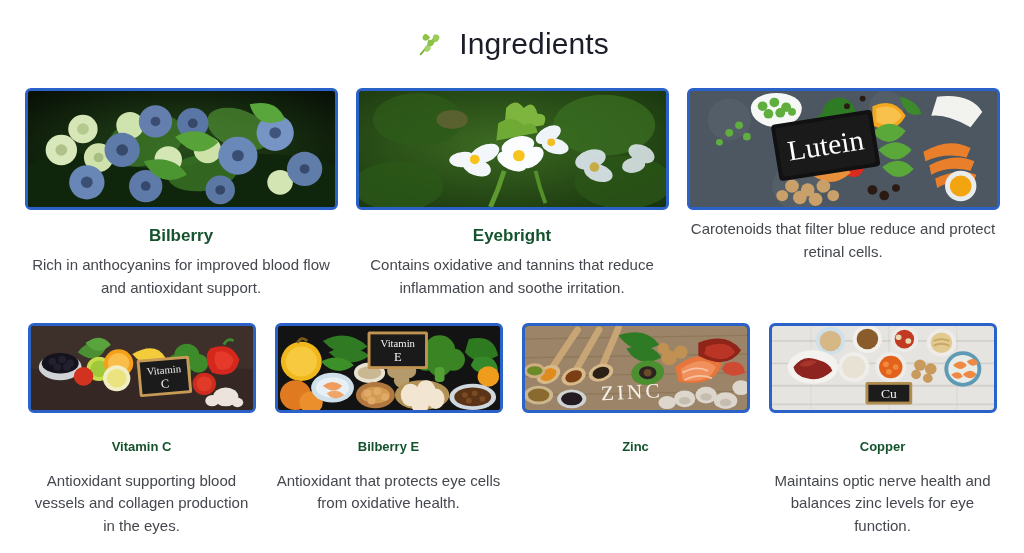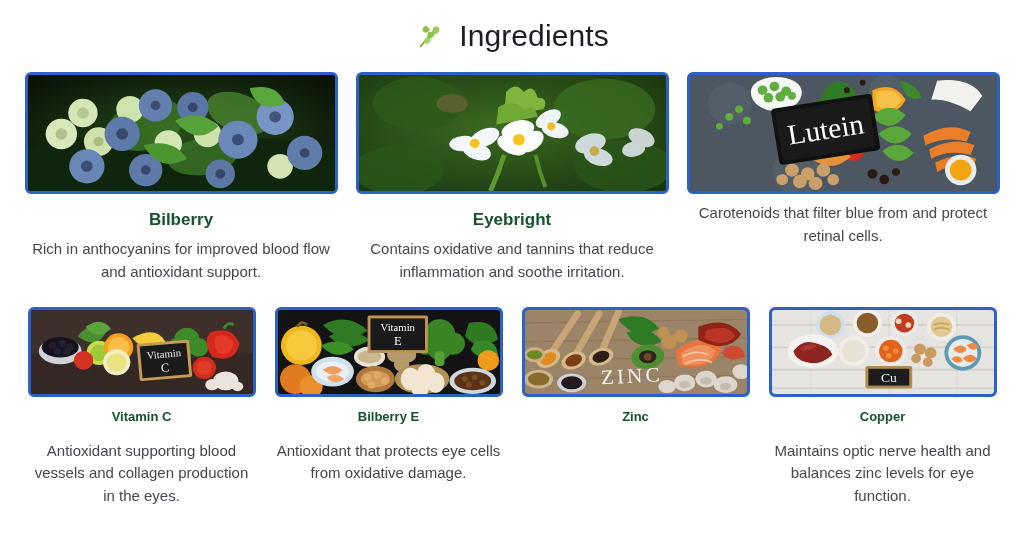--- a/index.html
+++ b/index.html
@@ -17,21 +17,21 @@
   }
 
   
   .page-heading {
     display: flex;
     align-items: center;
     justify-content: center;
     gap: 14px;
     height: 72px;
     margin: 0;
-    padding: 0;
+    padding: 8px;
   }
   .heading-icon {
     width: 30px;
     height: 30px;
     display: inline-block;
     line-height: 0;
   }
   .heading-text {
     font-size: 30px;
     font-weight: 400;
@@ -82,21 +82,21 @@
     font-weight: bold;
     color: #14532d;
     text-align: center;
   }
   .row-primary .card-title {
     font-size: 17px;
     margin-top: 16px;
   }
   .row-secondary .card-title {
     font-size: 13px;
-    margin-top: 12px;
+    margin-top: 26px;
   }
 
   .card-desc {
     text-align: center;
     color: #44474d;
     font-size: 15px;
     line-height: 1.52;
   }
   .row-primary .card-desc { margin-top: 8px; width: 100%; }
   .row-secondary .card-desc { margin-top: 16px; width: 100%; }
@@ -293,21 +293,21 @@
           <circle cx="160" cy="16" r="3"></circle>
             <circle cx="176" cy="8" r="3"></circle>
         </g>
         <g transform="rotate(-9 146 55)">
           <rect x="86" y="26" width="104" height="60" rx="4" fill="#111111"></rect>
           <rect x="90" y="30" width="96" height="52" rx="3" fill="#1a1a1a"></rect>
           <text x="138" y="66" font-family="'Liberation Serif', serif" font-size="30" fill="#ffffff" text-anchor="middle">Lutein</text>
         </g>
       </svg>
     </div>
-    <div class="card-desc">Carotenoids that filter blue from and protect retinal cells.</div>
+    <div class="card-desc">Carotenoids that filter blue reduce and protect retinal cells.</div>
   </div>
 </div>
 
 <div class="row row-secondary">
 
   <div class="card">
     <div class="thumb">
       <svg viewBox="0 0 228 90" preserveAspectRatio="none">
         <rect width="228" height="90" fill="#3d2f2a"></rect>
         <rect y="46" width="228" height="44" fill="#352824"></rect>
@@ -419,21 +419,21 @@
           </g>
         <g>
           <rect x="92" y="6" width="62" height="40" rx="2" fill="#c09352"></rect>
           <rect x="95" y="9" width="56" height="34" fill="#1a1a1a"></rect>
           <text x="123" y="23" font-family="'Liberation Serif', serif" font-size="11" fill="#f4f4f4" text-anchor="middle">Vitamin</text>
           <text x="123" y="38" font-family="'Liberation Serif', serif" font-size="13" fill="#f4f4f4" text-anchor="middle">E</text>
         </g>
       </svg>
     </div>
     <div class="card-title">Bilberry E</div>
-    <div class="card-desc">Antioxidant that protects eye cells from oxidative damage.</div>
+    <div class="card-desc">Antioxidant that protects eye cells from oxidative health.</div>
   </div>
 
   <div class="card">
     <div class="thumb">
       <svg viewBox="0 0 228 90" preserveAspectRatio="none">
         <rect width="228" height="90" fill="#9c8468"></rect>
         <g stroke="#86704f" stroke-width="1.5" opacity=".55">
           <line x1="0" y1="14" x2="228" y2="10"></line>
             <line x1="0" y1="34" x2="228" y2="30"></line>
           <line x1="0" y1="54" x2="228" y2="50"></line>

